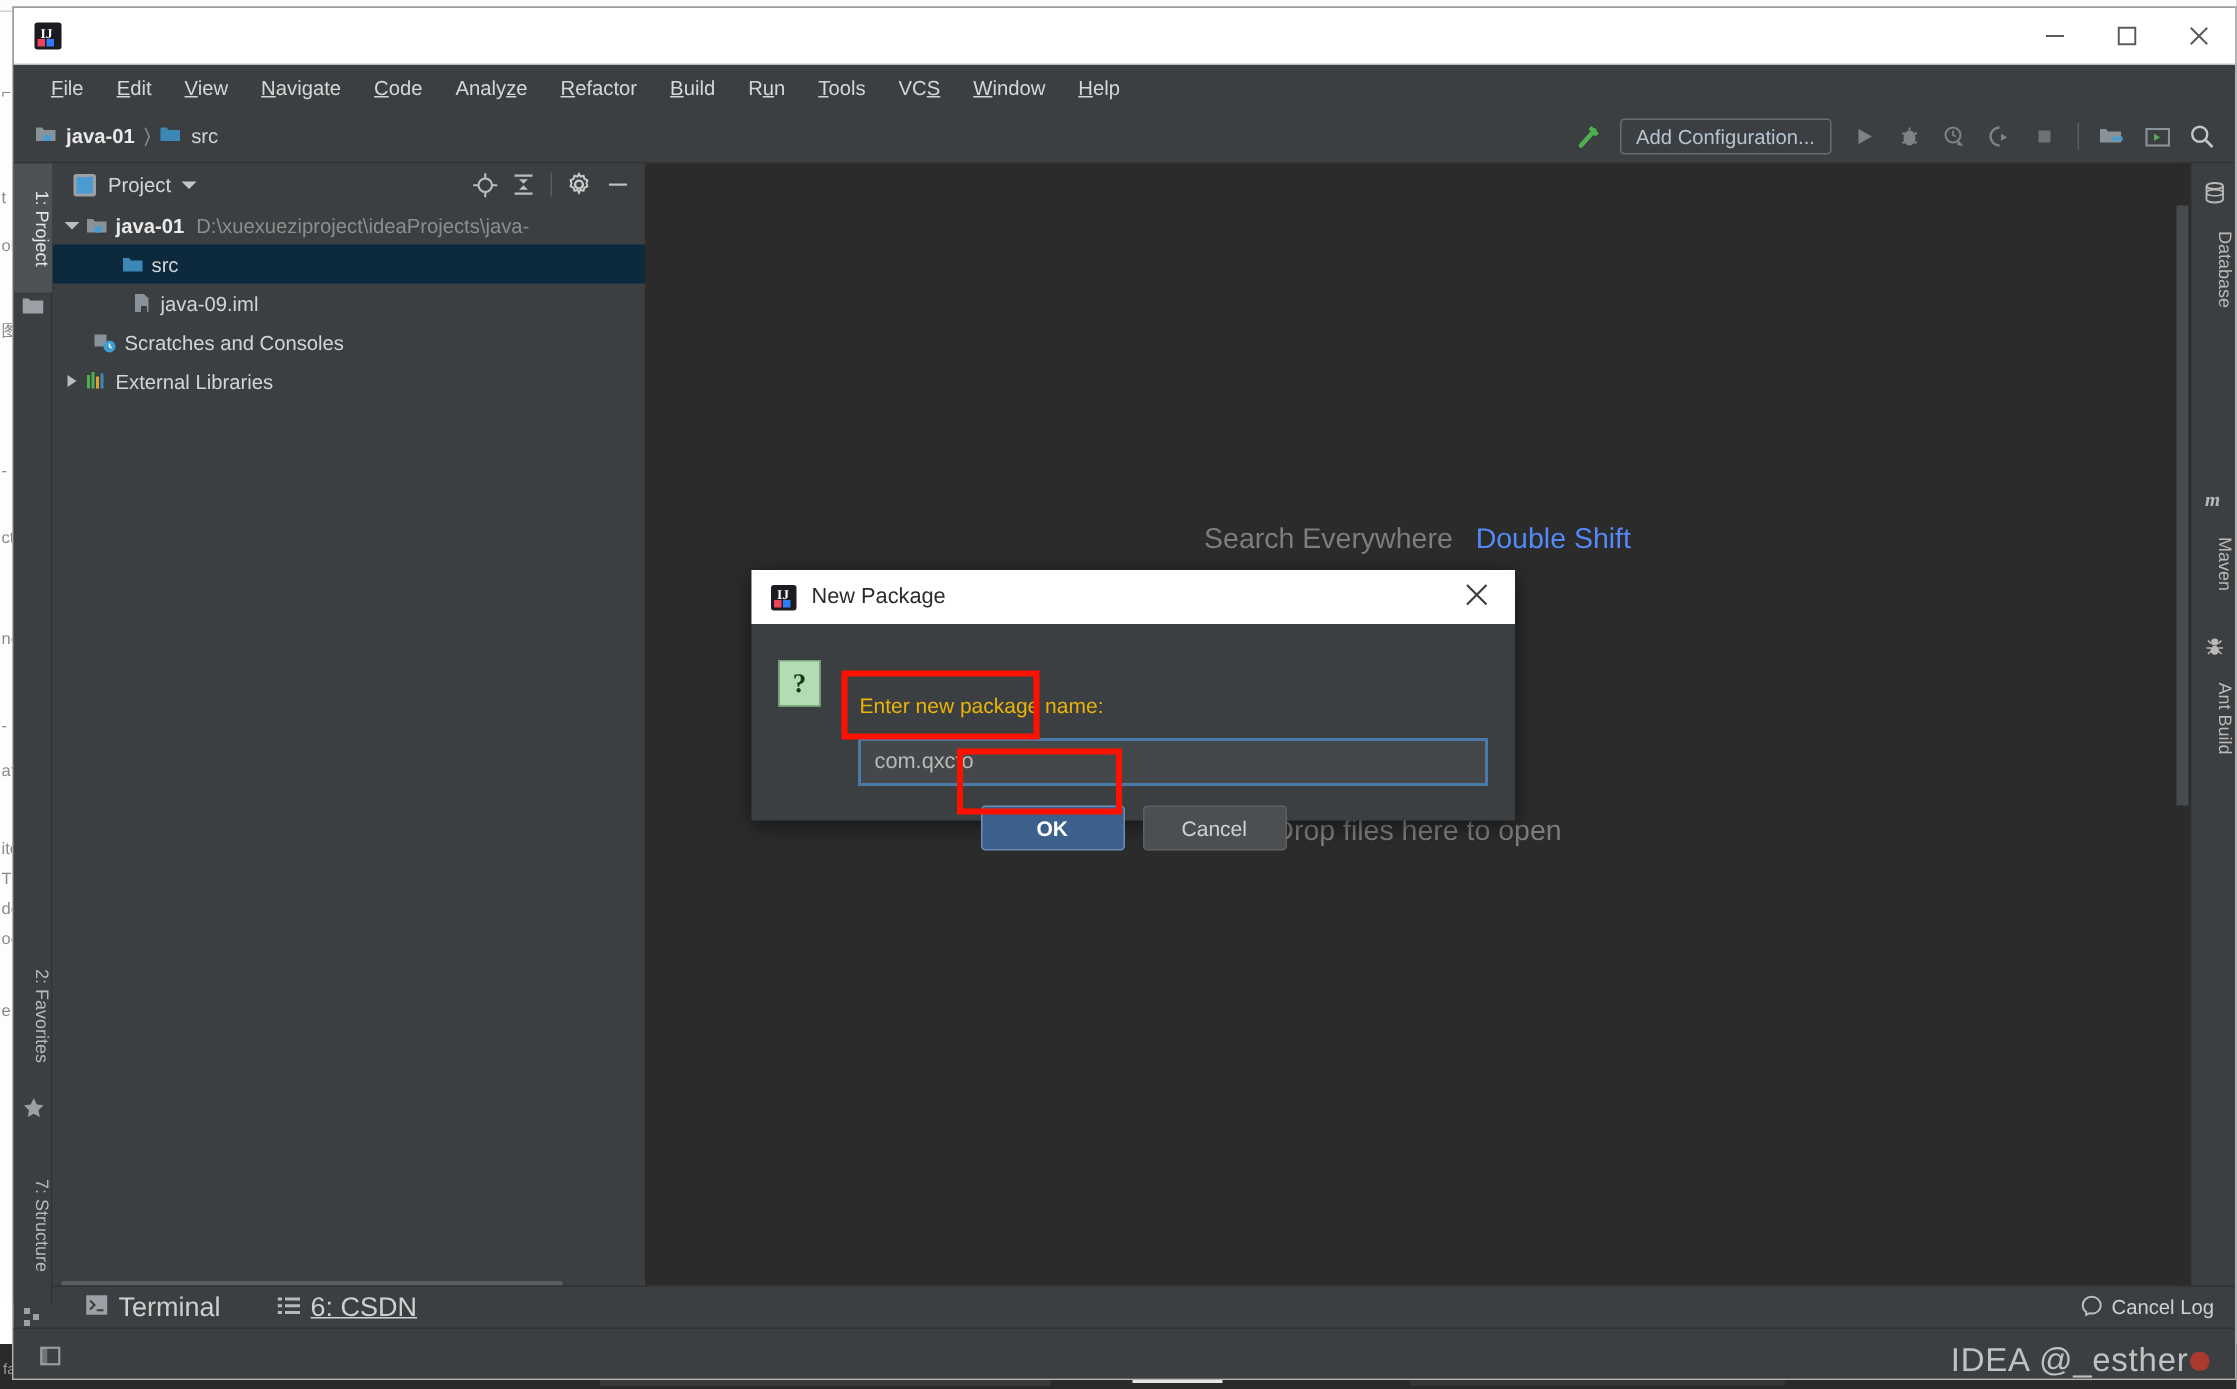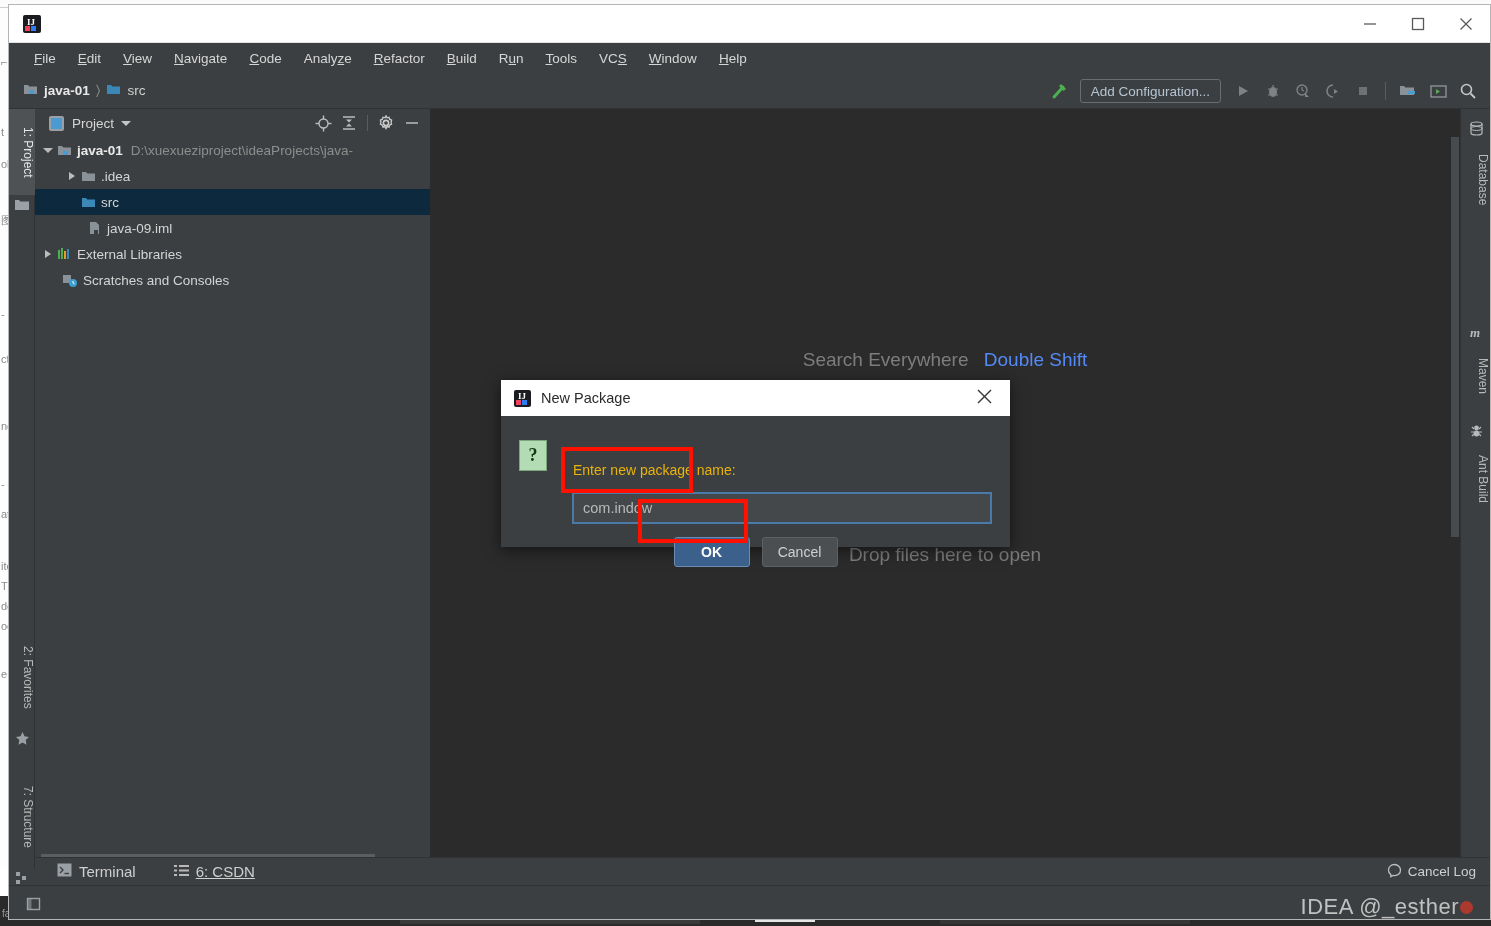--- a/index.html
+++ b/index.html
@@ -108,21 +108,21 @@
 
   
   .rstrip { position:absolute; right:0; top:104px; width:30px; height:760px; background:#3c3f41;
      border-left:1px solid #2f3133; }
   .rtab { position:absolute; right:0; width:30px; writing-mode:vertical-rl;
      font-size:12px; color:#b9b9b9; text-align:center; white-space:nowrap; }
 
   
   .bstrip { position:absolute; left:26px; right:0; bottom:34px; height:28px; background:#3c3f41;
      display:flex; align-items:center; border-top:1px solid #323232; }
-  .btab { display:flex; align-items:center; gap:7px; font-size:15px; color:#cfcfcf; margin-left:22px; }
+  .btab { display:flex; align-items:center; gap:7px; font-size:18px; color:#cfcfcf; margin-left:22px; }
   .btab.second { margin-left:38px; }
   .evlog { position:absolute; right:14px; display:flex; align-items:center; gap:6px;
      font-size:13.5px; color:#cfcfcf; }
 
   .statusbar { position:absolute; left:0; right:0; bottom:0; height:34px; background:#3c3f41;
      border-top:1px solid #323232; display:flex; align-items:center; }
   .sb-ico { margin-left:16px; width:16px; height:16px; }
 
   
   .dlg { position:absolute; left:492px; top:375px; width:509px; height:167px;
@@ -133,21 +133,21 @@
   .dlg-close { position:absolute; right:14px; top:8px; width:20px; height:20px; color:#3a3a3a; }
   .dlg-body { position:relative; height:131px; }
   .qmark { position:absolute; left:18px; top:24px; width:28px; height:31px; background:#b4dcb4;
      border:1px solid #7aa87a; color:#0d3b0d; font-size:18px; font-weight:bold;
      display:flex; align-items:center; justify-content:center; font-family:"Liberation Serif", serif; }
   .dlg-label { position:absolute; left:72px; top:46px; font-size:14px; color:#eab308; }
   .dlg-input { position:absolute; left:71px; top:76px; width:420px; height:32px;
      background:#45484a; border:2px solid #4a7ba8; }
   .dlg-input span { position:absolute; left:9px; top:6px; font-size:14.5px; color:#b8b8b8; }
   .btnrow { position:absolute; left:0; right:0; top:121px; display:flex; justify-content:center; gap:12px; }
-  .btn { width:76px; height:30px; border-radius:3px; font-size:14px;
+  .btn { width:96px; height:30px; border-radius:3px; font-size:14px;
      display:flex; align-items:center; justify-content:center; }
   .btn.ok { background:#3c608c; border:1px solid #6b8db5; color:#ffffff; font-weight:bold; }
   .btn.cancel { background:#4b4f51; border:1px solid #5c6062; color:#d0d0d0; }
 
   
   .redbox { position:absolute; border:4px solid #ff1100; pointer-events:none; }
 
   
   .watermark { position:absolute; right:18px; bottom:6px; font-size:22px; color:#d8d8d8;
      opacity:.85; letter-spacing:.5px; white-space:nowrap; }
@@ -382,76 +382,65 @@
           <span class="rowicon">
             <svg width="15" height="14" viewBox="0 0 15 14">
                 <path d="M1 3h4l1.4 1.6H14V12H1z" fill="#8a9299"></path>
                 <rect x="6" y="8" width="5" height="4" fill="#4a9bd1"></rect>
               </svg>
           </span>
           <span class="bold">java-01</span>
           <span class="dim">D:\xuexueziproject\ideaProjects\java-</span>
         </div>
 
-        <div class="row" style="padding-left:30px;">
-          <span class="arrow">
-              <i class="right"></i>
-            </span>
-          <span class="rowicon">
-            <svg width="15" height="14" viewBox="0 0 15 14">
-                <path d="M1 3h4l1.4 1.6H14V12H1z" fill="#8a9299"></path>
-              </svg>
-          </span>
-          <span>.idea</span>
-        </div>
 
         <div class="row sel" style="padding-left:44px;">
           <span class="rowicon">
             <svg width="15" height="14" viewBox="0 0 15 14">
                 <path d="M1 3h4l1.4 1.6H14V12H1z" fill="#3b87b5"></path>
               </svg>
           </span>
           <span>src</span>
         </div>
 
         <div class="row" style="padding-left:50px;">
           <span class="rowicon">
             <svg width="13" height="14" viewBox="0 0 13 14">
                 <path d="M2 1h6l3 3v9H2z" fill="#8a9299"></path>
                 <rect x="6" y="9" width="4" height="4" fill="#3a3f41"></rect>
               </svg>
           </span>
           <span>java-09.iml</span>
+        </div>
+
+        <div class="row" style="padding-left:26px;">
+          <span class="rowicon">
+            <svg width="16" height="15" viewBox="0 0 16 15">
+                <path d="M1 2h8v8H1z" fill="#8a9299"></path>
+                <circle cx="11" cy="10" r="4" fill="#3b9fd1"></circle>
+                <path d="M11 8v2l1.5 1" stroke="#fff" stroke-width="1" fill="none"></path>
+              </svg>
+          </span>
+          <span>Scratches and Consoles</span>
         </div>
 
         <div class="row" style="padding-left:6px;">
           <span class="arrow">
               <i class="right"></i>
             </span>
           <span class="rowicon">
             <svg width="15" height="14" viewBox="0 0 15 14">
                 <rect x="1" y="3" width="2" height="9" fill="#4caf50"></rect>
                 <rect x="4" y="1" width="2" height="11" fill="#4caf50"></rect>
                 <rect x="7" y="4" width="2" height="8" fill="#e0a030"></rect>
                 <rect x="10" y="2" width="2" height="10" fill="#3b87b5"></rect>
               </svg>
           </span>
           <span>External Libraries</span>
         </div>
-
-        <div class="row" style="padding-left:26px;">
-          <span class="rowicon">
-            <svg width="16" height="15" viewBox="0 0 16 15">
-                <path d="M1 2h8v8H1z" fill="#8a9299"></path>
-                <circle cx="11" cy="10" r="4" fill="#3b9fd1"></circle>
-                <path d="M11 8v2l1.5 1" stroke="#fff" stroke-width="1" fill="none"></path>
-              </svg>
-          </span>
-          <span>Scratches and Consoles</span>
-        </div>
       </div>
 
       <div class="hscroll">
         <div class="thumb"></div>
       </div>
     </div>
 
     <div class="editor">
       <div class="ed-hint ed-hint2">
         <span>Search Everywhere</span>
@@ -546,21 +535,21 @@
           <svg width="17" height="17" viewBox="0 0 17 17">
               <line x1="2" y1="2" x2="15" y2="15" stroke="#3a3a3a" stroke-width="1.4"></line>
               <line x1="15" y1="2" x2="2" y2="15" stroke="#3a3a3a" stroke-width="1.4"></line>
             </svg>
         </div>
       </div>
       <div class="dlg-body">
         <div class="qmark">?</div>
         <div class="dlg-label">Enter new package name:</div>
         <div class="dlg-input">
-          <span>com.indow</span>
+          <span>com.qxcto</span>
         </div>
         <div class="btnrow">
           <div class="btn ok">OK</div>
           <div class="btn cancel">Cancel</div>
         </div>
       </div>
     </div>
 
     <div class="redbox" style="left:552px; top:442px; width:132px; height:46px;"></div>
     <div class="redbox" style="left:629px; top:494px; width:110px; height:44px;"></div>

